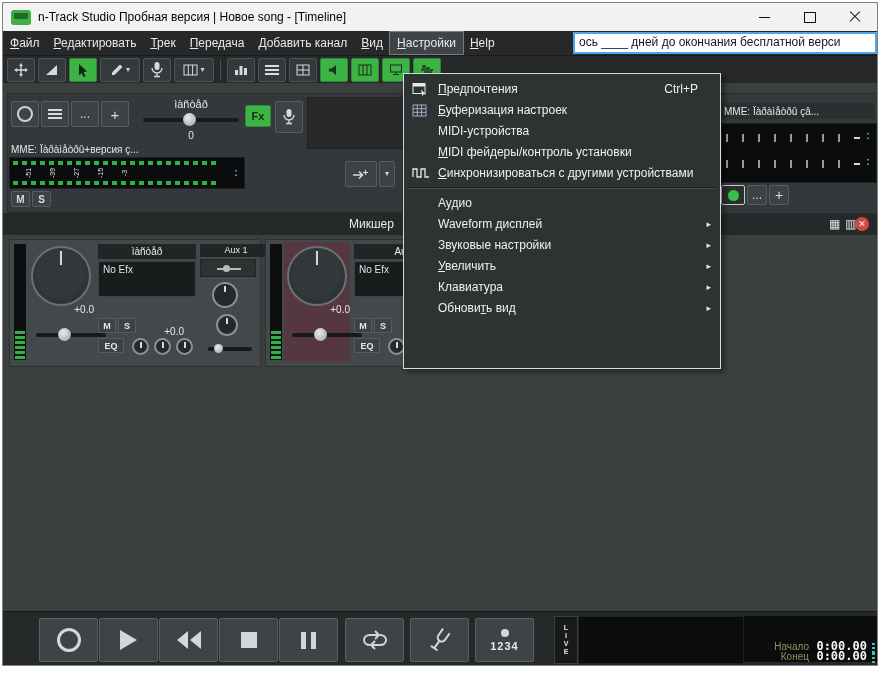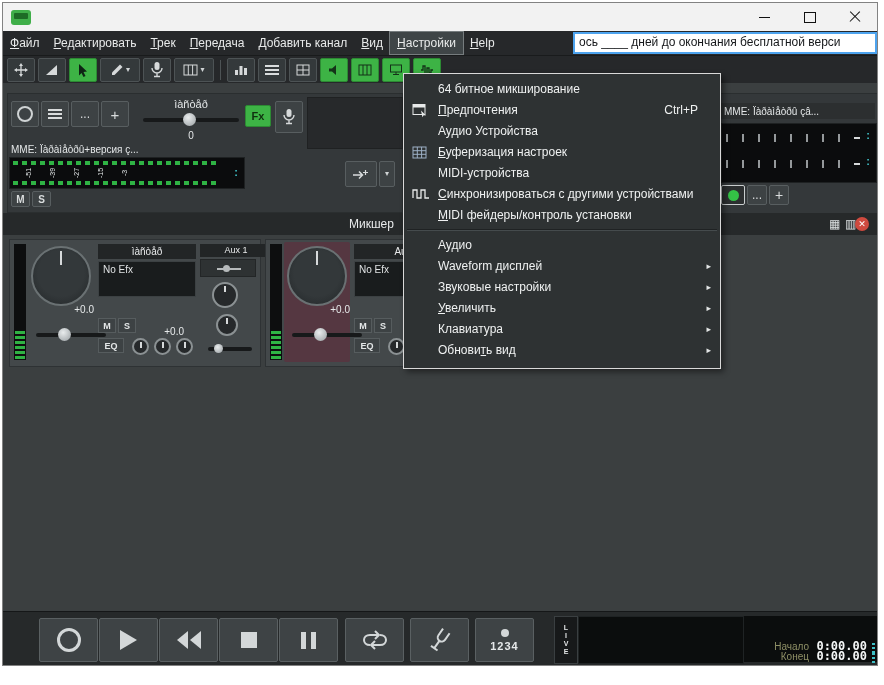--- a/index.html
+++ b/index.html
@@ -107,20 +107,21 @@
   .mixclose{position:absolute;left:852px;top:4px;width:14px;height:14px;border-radius:50%;background:#cf4a3f;color:#fff;font-size:9px;line-height:14px;text-align:center;}
   .mixclose::before{content:"✕";}
 </style>
 </head>
 <body>
 
 <div class="window">
 
   <div class="titlebar">
     <div class="appicon"></div>
+    <span class="title">n-Track Studio Пробная версия | Новое song - [Timeline]</span>
     <div class="wcs">
       <div class="wc wc-min">
           <i></i>
         </div>
       <div class="wc wc-max">
           <i></i>
         </div>
       <div class="wc wc-close">
           <i></i>
         </div>
@@ -399,59 +400,53 @@
       <div class="trow" style="top:32px;">
         <span class="tlabel">Конец</span>
         <span class="tval">0:00.00</span>
         <i class="tmk"></i>
       </div>
     </div>
   </div>
 
   <div class="dropdown">
     <div class="mitem">
-      <span>64 битное микширование</span>
-    </div>
-    <div class="mitem">
       <span class="micon">
         <svg width="17" height="15" viewBox="0 0 17 15">
             <rect x="1" y="1.5" width="12" height="10" fill="none" stroke="#e8eaea"></rect>
             <rect x="1" y="1.5" width="12" height="3" fill="#e8eaea"></rect>
             <path d="M9 7.5 l5 5 l-2.4 -0.2 l-1.2 2 Z" fill="#e8eaea"></path>
           </svg>
       </span>
       <span><u>П</u>редпочтения</span>
       <span class="sc">Ctrl+P</span>
     </div>
     <div class="mitem">
-      <span>Аудио Устройства</span>
-    </div>
-    <div class="mitem">
       <span class="micon">
         <svg width="16" height="15" viewBox="0 0 16 15" fill="none" stroke="#9db0c6">
             <rect x="1" y="2" width="13" height="11"></rect>
             <path d="M1 5.7 h13 M1 9.3 h13 M5.3 2 v11 M9.6 2 v11"></path>
           </svg>
       </span>
       <span><u>Б</u>уферизация настроек</span>
     </div>
     <div class="mitem">
       <span>MIDI-устройства</span>
     </div>
     <div class="mitem">
+      <span><u>M</u>IDI фейдеры/контроль установки</span>
+    </div>
+    <div class="mitem">
       <span class="micon">
         <svg width="18" height="14" viewBox="0 0 18 14" fill="none" stroke="#e8eaea" stroke-width="1.3">
             <path d="M1 11 V3 h4 v8 h4 V3 h4 v8 h4"></path>
           </svg>
       </span>
       <span><u>С</u>инхронизироваться с другими устройствами</span>
     </div>
-    <div class="mitem">
-      <span><u>M</u>IDI фейдеры/контроль установки</span>
-    </div>
     <div class="msep"></div>
     <div class="mitem">
       <span>Аудио</span>
     </div>
     <div class="mitem">
       <span>Waveform дисплей</span>
       <span class="arr">▸</span>
     </div>
     <div class="mitem">
       <span>Звуковые настройки</span>

